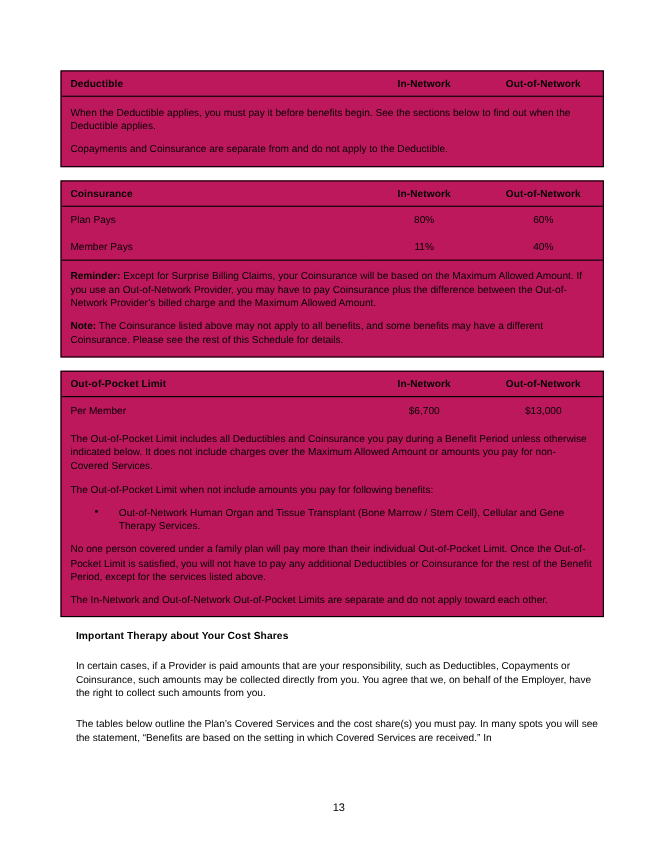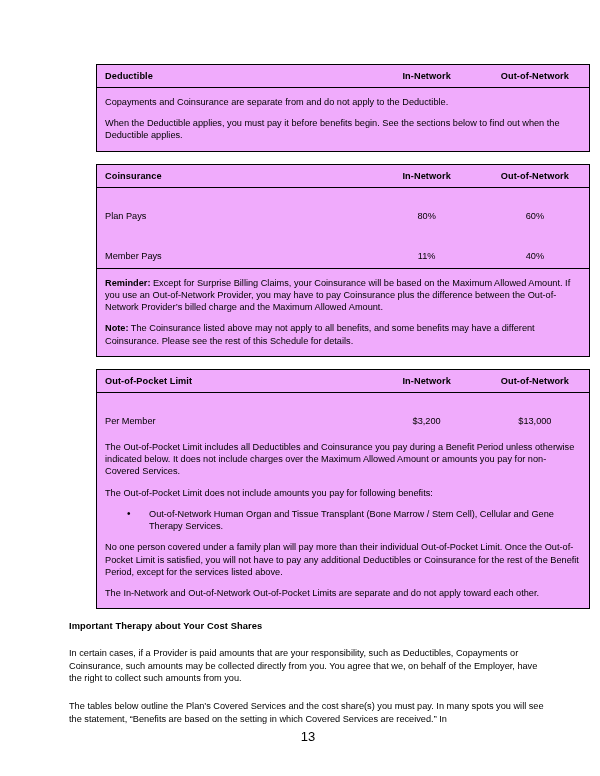--- a/index.html
+++ b/index.html
@@ -29,22 +29,21 @@
     top: 64px;
     width: 489px;
   }
 
   
   .tbl {
     border: 1.5px solid #000;
     box-sizing: border-box;
     width: 494px;
     margin-bottom: 12px;
-    background: #f0abfc;
-    margin-left: 41px;
+    background: #be185d;
   }
   .tbl table {
     width: 100%;
     border-collapse: collapse;
     table-layout: fixed;
   }
   .tbl col.c-label { width: 56%; }
   .tbl col.c-in    { width: 22%; }
   .tbl col.c-out   { width: 22%; }
 
@@ -63,21 +62,21 @@
   .hdr-row th.lbl {
     text-align: left;
     padding-left: 8px;
   }
   .hdr-row th.num {
     text-align: center;
   }
 
   .data-row td {
     font-size: 9.2px;
-    padding: 23px 0 7px 0;
+    padding: 7px 0 7px 0;
   }
   .data-row td.lbl {
     text-align: left;
     padding-left: 8px;
   }
   .data-row td.num {
     text-align: center;
   }
   .data-row.last td {
     border-bottom: 1.3px solid #000;
@@ -133,21 +132,21 @@
     line-height: 1.35;
   }
 
   
   .page-number {
     position: absolute;
     left: 16px;
     right: 0;
     top: 729px;
     text-align: center;
-    font-size: 13px;
+    font-size: 10px;
   }
 </style>
 </head>
 <body>
 
 <div class="page">
   <div class="content">
 
     <div class="tbl">
       <table>
@@ -158,22 +157,22 @@
           </colgroup>
         <thead>
           <tr class="hdr-row">
             <th class="lbl">Deductible</th>
             <th class="num">In-Network</th>
             <th class="num">Out-of-Network</th>
           </tr>
         </thead>
       </table>
       <div class="notes">
+        <p><span>When the Deductible applies, you must pay it before benefits begin.  See the sections below to find out when the Deductible applies.</span></p>
         <p><span>Copayments and Coinsurance are separate from and do not apply to the Deductible.</span></p>
-        <p><span>When the Deductible applies, you must pay it before benefits begin.  See the sections below to find out when the Deductible applies.</span></p>
       </div>
     </div>
 
     <div class="tbl">
       <table>
         <colgroup>
             <col class="c-label">
             <col class="c-in">
             <col class="c-out">
           </colgroup>
@@ -213,28 +212,28 @@
         <thead>
           <tr class="hdr-row">
             <th class="lbl">Out-of-Pocket Limit</th>
             <th class="num">In-Network</th>
             <th class="num">Out-of-Network</th>
           </tr>
         </thead>
         <tbody>
           <tr class="data-row">
             <td class="lbl">Per Member</td>
-            <td class="num">$3,200</td>
+            <td class="num">$6,700</td>
             <td class="num">$13,000</td>
           </tr>
         </tbody>
       </table>
       <div class="notes">
         <p><span>The Out-of-Pocket Limit includes all Deductibles and Coinsurance you pay during a Benefit Period unless otherwise indicated below.  It does not include charges over the Maximum Allowed Amount or amounts you pay for non-Covered Services.</span></p>
-        <p><span>The Out-of-Pocket Limit does not include amounts you pay for following benefits:</span></p>
+        <p><span>The Out-of-Pocket Limit when not include amounts you pay for following benefits:</span></p>
         <ul class="bullets">
           <li><span class="bullet-glyph">•</span><span>Out-of-Network Human Organ and Tissue Transplant (Bone Marrow / Stem Cell), Cellular and Gene Therapy Services.</span></li>
         </ul>
         <p><span>No one person covered under a family plan will pay more than their individual Out-of-Pocket Limit. Once the Out-of-Pocket Limit is satisfied, you will not have to pay any additional Deductibles or Coinsurance for the rest of the Benefit Period, except for the services listed above.</span></p>
         <p><span>The In-Network and Out-of-Network Out-of-Pocket Limits are separate and do not apply toward each other.</span></p>
       </div>
     </div>
 
     <div class="section">
       <h2>Important Therapy about Your Cost Shares</h2>

